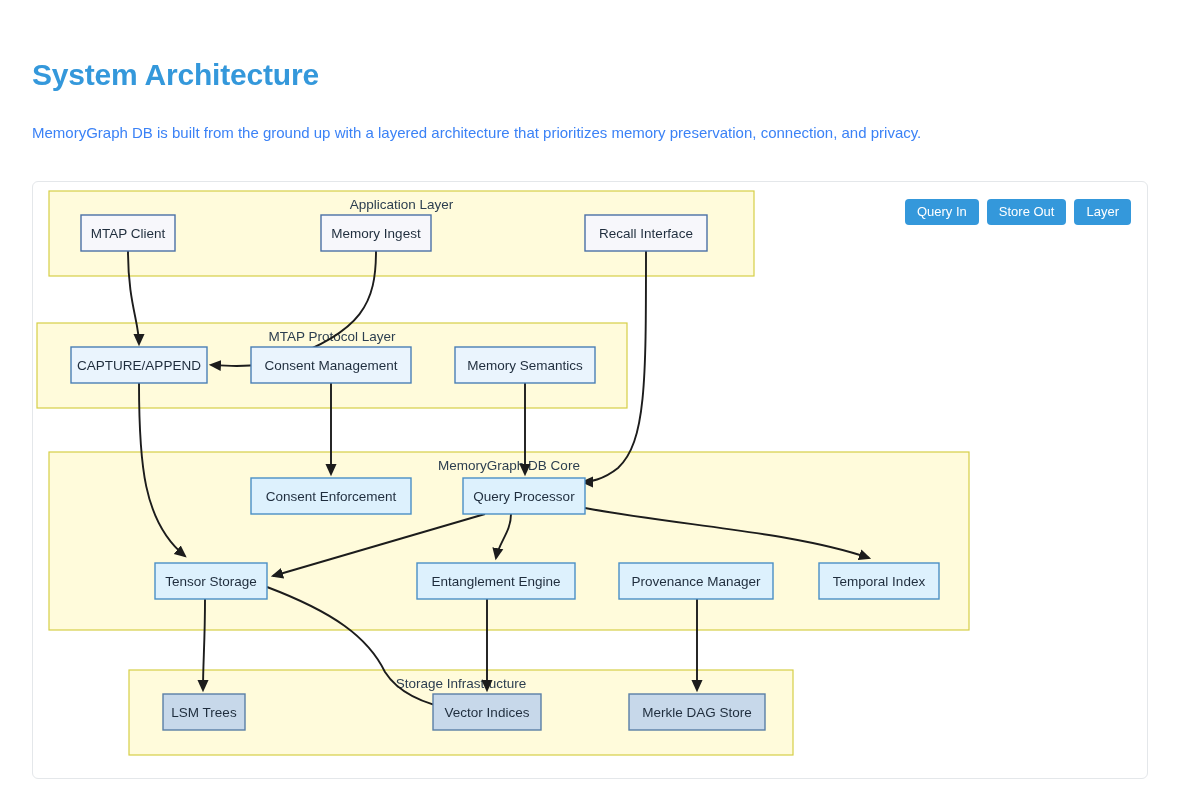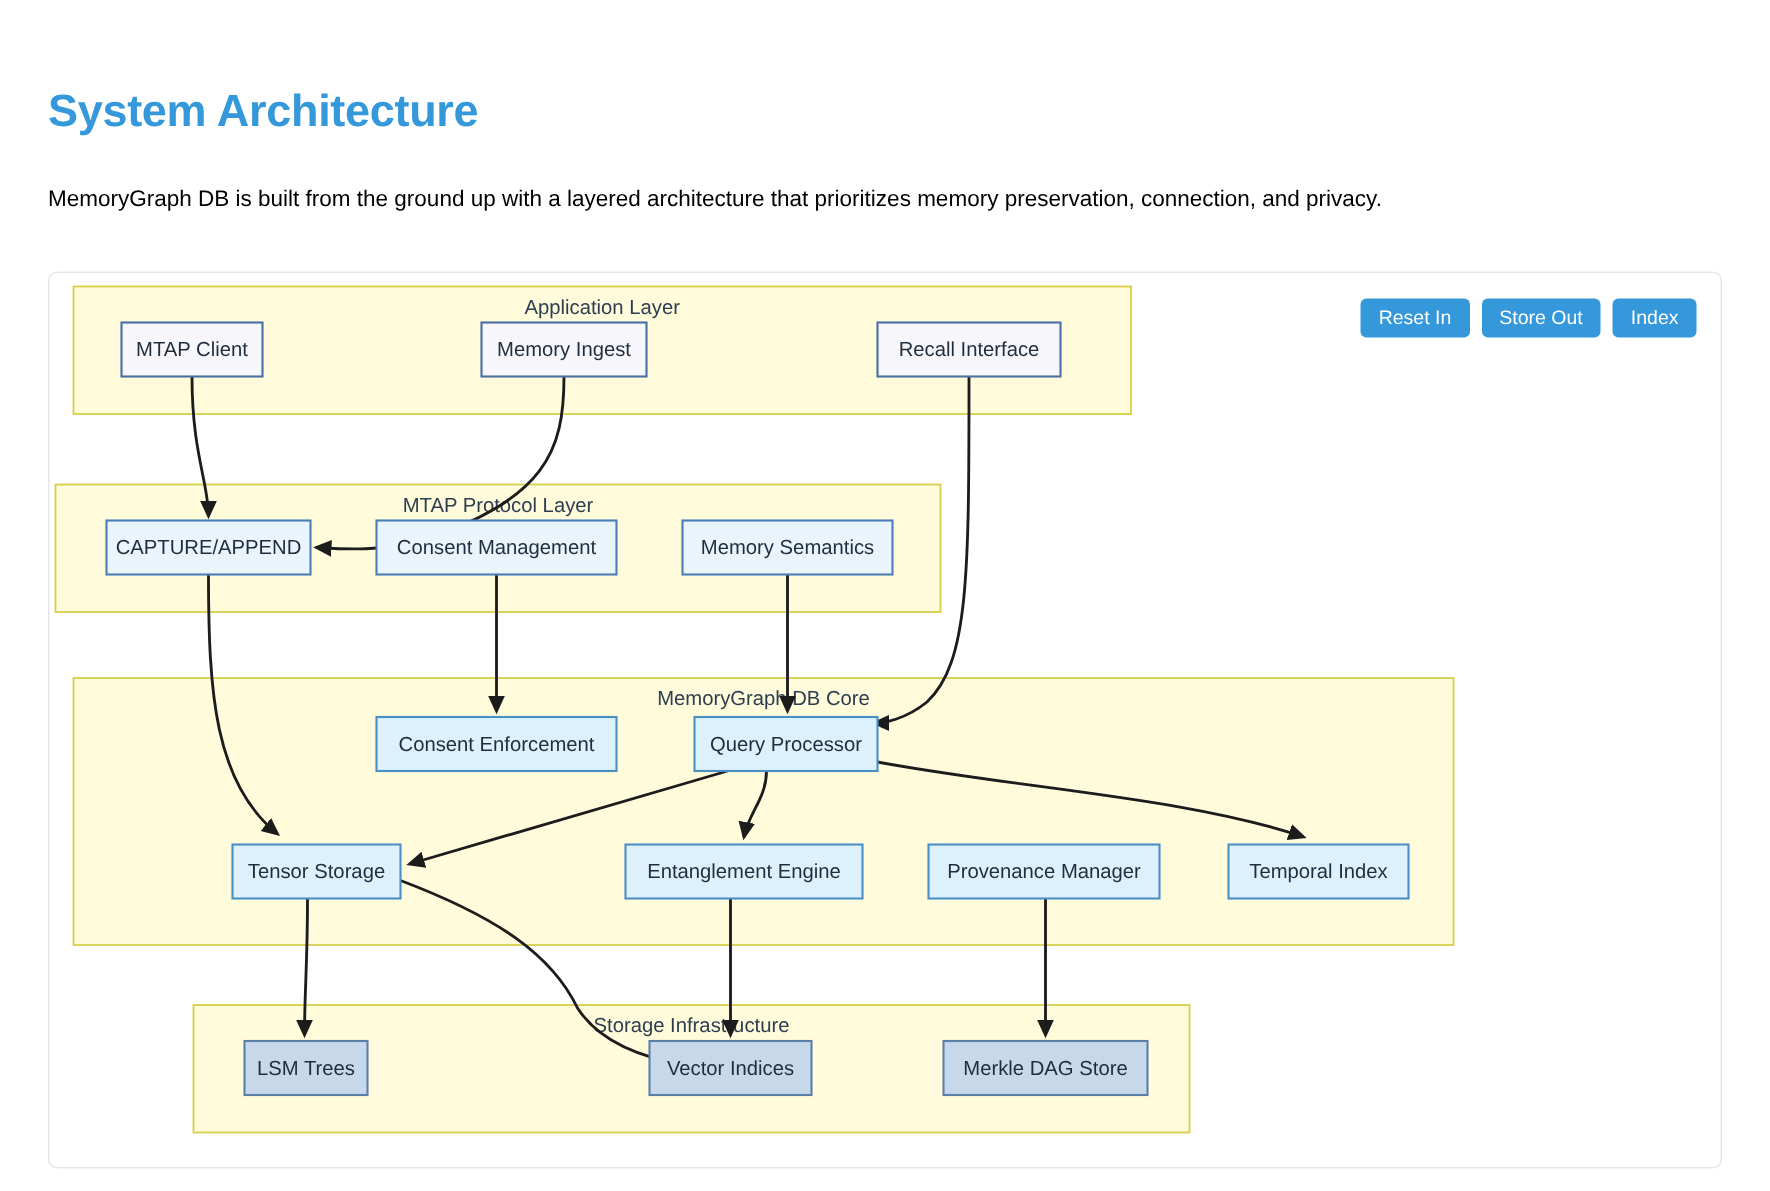--- a/index.html
+++ b/index.html
@@ -29,21 +29,21 @@
     font-weight: bold;
     color: #3498db;
     letter-spacing: -0.2px;
     margin: 0;
   }
   .page-subtitle {
     position: absolute;
     left: 32px;
     top: 124px;
     font-size: 15px;
-    color: #000000;
+    color: #3b82f6;
     margin: 0;
     white-space: nowrap;
   }
   .diagram-card {
     position: absolute;
     left: 32px;
     top: 181px;
     width: 1116px;
     height: 598px;
     box-sizing: border-box;
@@ -116,23 +116,23 @@
 <body>
 
 <div id="page">
 
   <h1 class="page-title">System Architecture</h1>
   <p class="page-subtitle">MemoryGraph DB is built from the ground up with a layered architecture that prioritizes memory preservation, connection, and privacy.</p>
 
   <div class="diagram-card">
 
     <div class="controls">
-      <button class="ctrl-btn">Reset In</button>
+      <button class="ctrl-btn">Query In</button>
       <button class="ctrl-btn">Store Out</button>
-      <button class="ctrl-btn">Index</button>
+      <button class="ctrl-btn">Layer</button>
     </div>
 
     <svg class="svg-stage" viewBox="0 0 1116 598" width="1116" height="598">
       <defs>
         <marker id="arrow" viewBox="0 0 12 12" refX="9" refY="6" markerWidth="7" markerHeight="7" orient="auto-start-reverse">
           <path d="M 0 1 L 11 6 L 0 11 z" fill="#1c1c1c"></path>
         </marker>
       </defs>
       <g id="layers-group">
           <g>

